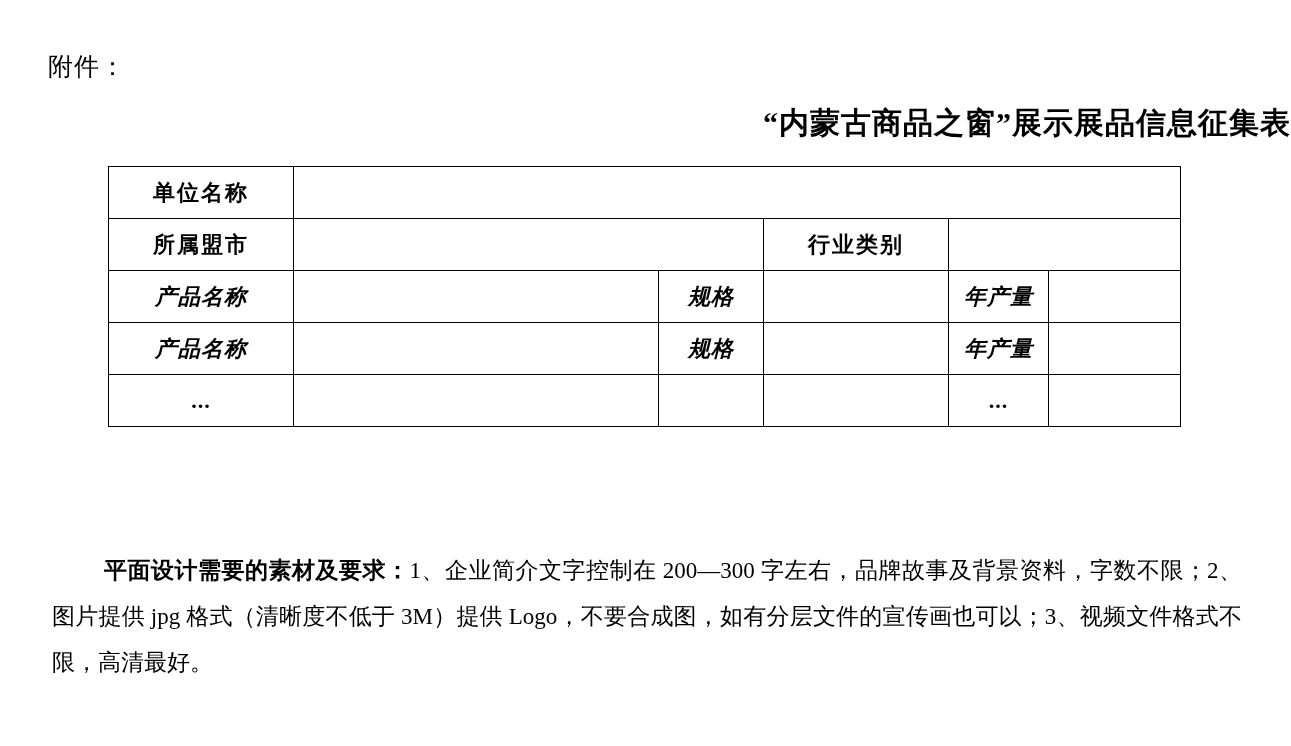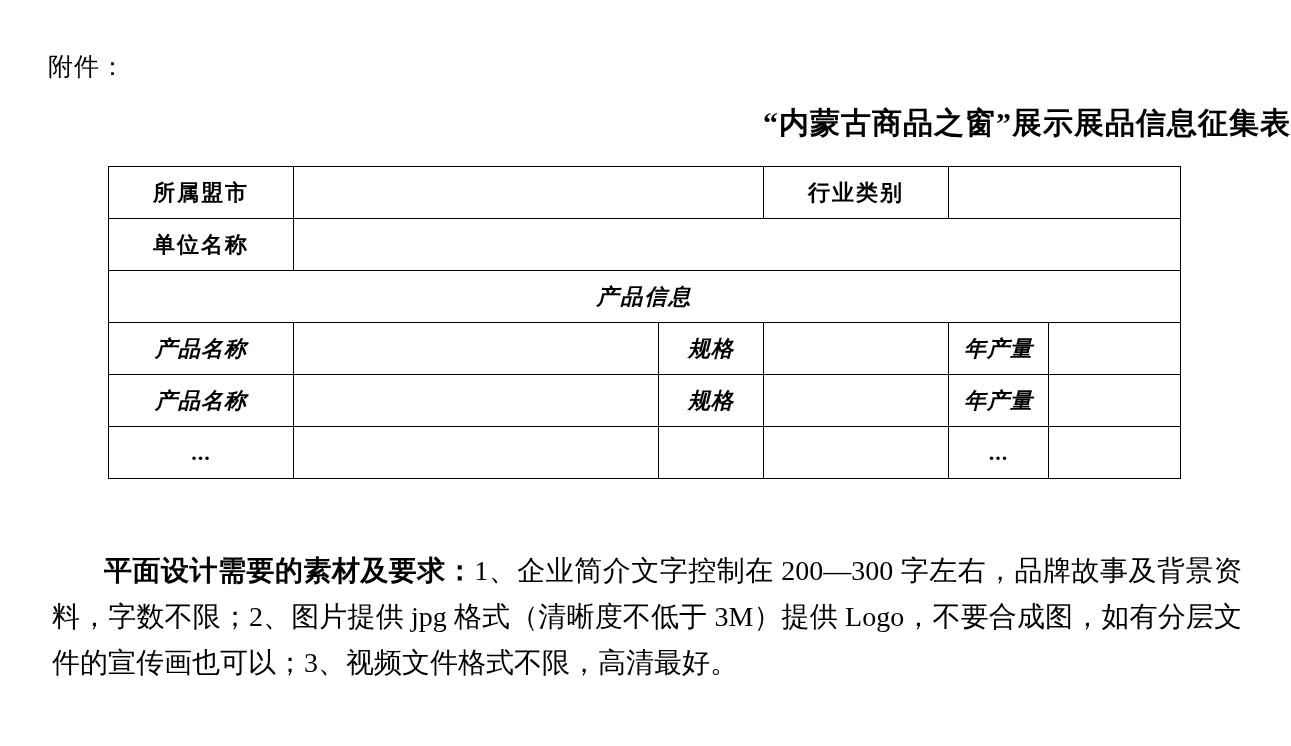--- a/index.html
+++ b/index.html
@@ -75,21 +75,21 @@
   }
   td.dots-cell {
     font-weight: bold;
     letter-spacing: 1px;
   }
   .notes {
     position: absolute;
     left: 52px;
     top: 548px;
     width: 1190px;
-    font-size: 28px;
+    font-size: 23px;
     line-height: 46px;
     text-align: justify;
   }
   .notes .lead {
     font-weight: bold;
     margin-left: 52px;
   }
 </style>
 </head>
 <body>
@@ -105,31 +105,28 @@
       <col style="width:185px">
       <col style="width:265px">
       <col style="width:100px">
       <col style="width:105px">
       <col style="width:185px">
       <col style="width:100px">
       <col style="width:132px">
     </colgroup>
     <tbody>
       <tr>
+        <td class="label-cell">单位名称</td>
+        <td class="value-cell" colspan="6"></td>
+      </tr>
+      <tr>
         <td class="label-cell">所属盟市</td>
         <td class="value-cell" colspan="3"></td>
         <td class="label-cell">行业类别</td>
         <td class="value-cell" colspan="2"></td>
-      </tr>
-      <tr>
-        <td class="label-cell">单位名称</td>
-        <td class="value-cell" colspan="6"></td>
-      </tr>
-      <tr>
-        <td class="section-cell" colspan="7">产品信息</td>
       </tr>
       <tr>
         <td class="italic-label">产品名称</td>
         <td class="value-cell" colspan="2"></td>
         <td class="italic-label">规格</td>
         <td class="value-cell"></td>
         <td class="italic-label">年产量</td>
         <td class="value-cell"></td>
       </tr>
       <tr>

